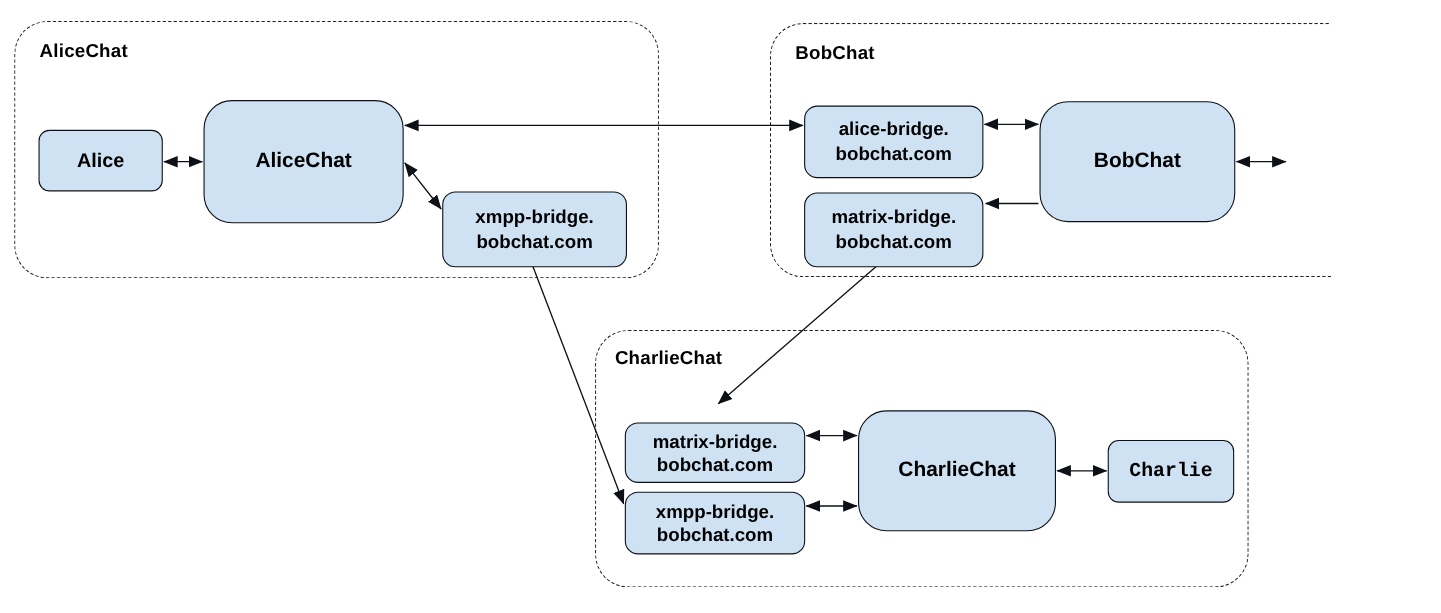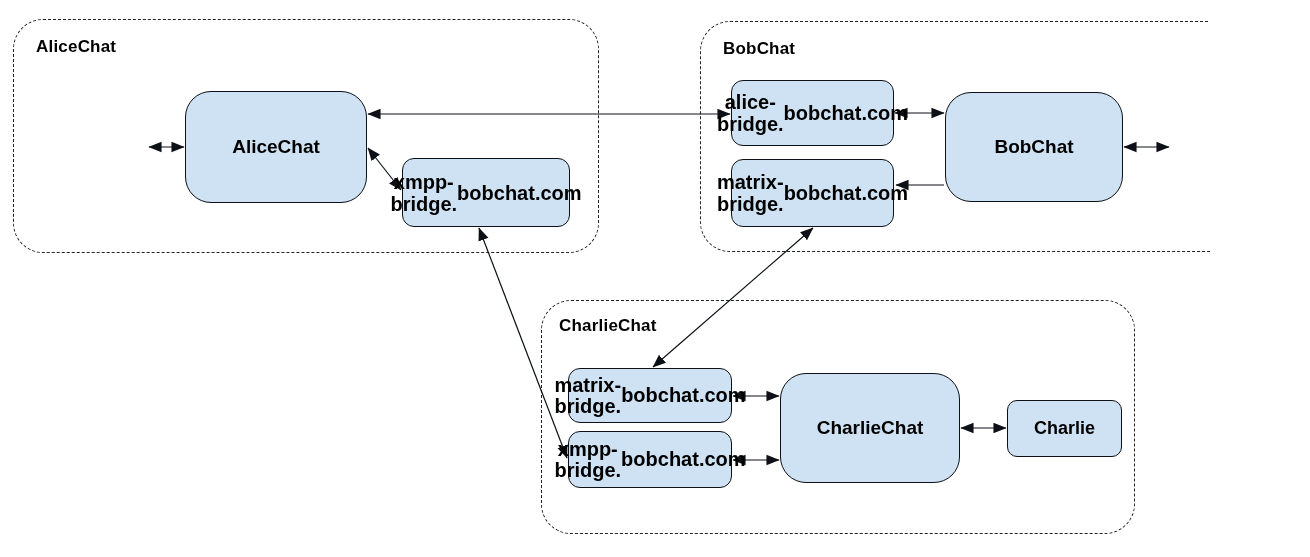--- a/index.html
+++ b/index.html
@@ -26,21 +26,21 @@
   }
   .arrow-layer{position:absolute;left:0;top:0;z-index:2;}
   .node{
     position:absolute;background:var(--node-fill);
     border:1.5px solid var(--node-border);
     display:flex;align-items:center;justify-content:center;
     text-align:center;font-weight:bold;z-index:3;box-sizing:border-box;
   }
   .node-user{border-radius:10px;font-size:18px;}
   .node-server{border-radius:26px;font-size:19px;}
-  .node-bridge{border-radius:12px;font-size:20px;line-height:22px;}
+  .node-bridge{border-radius:12px;font-size:17px;line-height:22px;flex-direction:column;margin-top:16px;}
   .bridge-line{display:block;}
 </style>
 </head>
 <body>
 
 <div class="canvas">
 
   <div class="container" style="left:13px;top:19px;width:584px;height:232px;">
     <span class="container-label">AliceChat</span>
   </div>
@@ -67,20 +67,23 @@
       <line x1="944" y1="185" x2="896" y2="185" marker-end="url(#ah)"></line>
       <line x1="1124" y1="147" x2="1169" y2="147" marker-start="url(#ah)" marker-end="url(#ah)"></line>
       <line x1="813" y1="228" x2="653" y2="367" marker-start="url(#ah)" marker-end="url(#ah)"></line>
       <line x1="479" y1="228" x2="567" y2="458" marker-start="url(#ah)" marker-end="url(#ah)"></line>
       <line x1="733" y1="396" x2="779" y2="396" marker-start="url(#ah)" marker-end="url(#ah)"></line>
       <line x1="733" y1="460" x2="779" y2="460" marker-start="url(#ah)" marker-end="url(#ah)"></line>
       <line x1="961" y1="428" x2="1006" y2="428" marker-start="url(#ah)" marker-end="url(#ah)"></line>
     </g>
   </svg>
 
+  <div class="node node-user" style="left:35px;top:118px;width:113px;height:56px;">
+    <span>Alice</span>
+  </div>
 
   <div class="node node-server" style="left:185px;top:91px;width:182px;height:112px;">
     <span>AliceChat</span>
   </div>
 
   <div class="node node-bridge" style="left:402px;top:158px;width:168px;height:69px;">
     <span class="bridge-line">xmpp-bridge.</span>
     <span class="bridge-line">bobchat.com</span>
   </div>
 
@@ -106,17 +109,17 @@
 
   <div class="node node-bridge" style="left:568px;top:431px;width:164px;height:57px;line-height:21px;">
     <span class="bridge-line">xmpp-bridge.</span>
     <span class="bridge-line">bobchat.com</span>
   </div>
 
   <div class="node node-server" style="left:780px;top:373px;width:180px;height:110px;">
     <span>CharlieChat</span>
   </div>
 
-  <div class="node node-user" style="left:1007px;top:400px;width:115px;height:57px;">
+  <div class="node node-user" style="left:1007px;top:400px;width:115px;height:57px;font-family:Liberation Mono, monospace;">
     <span>Charlie</span>
   </div>
 
 </div>
 
 </body></html>

